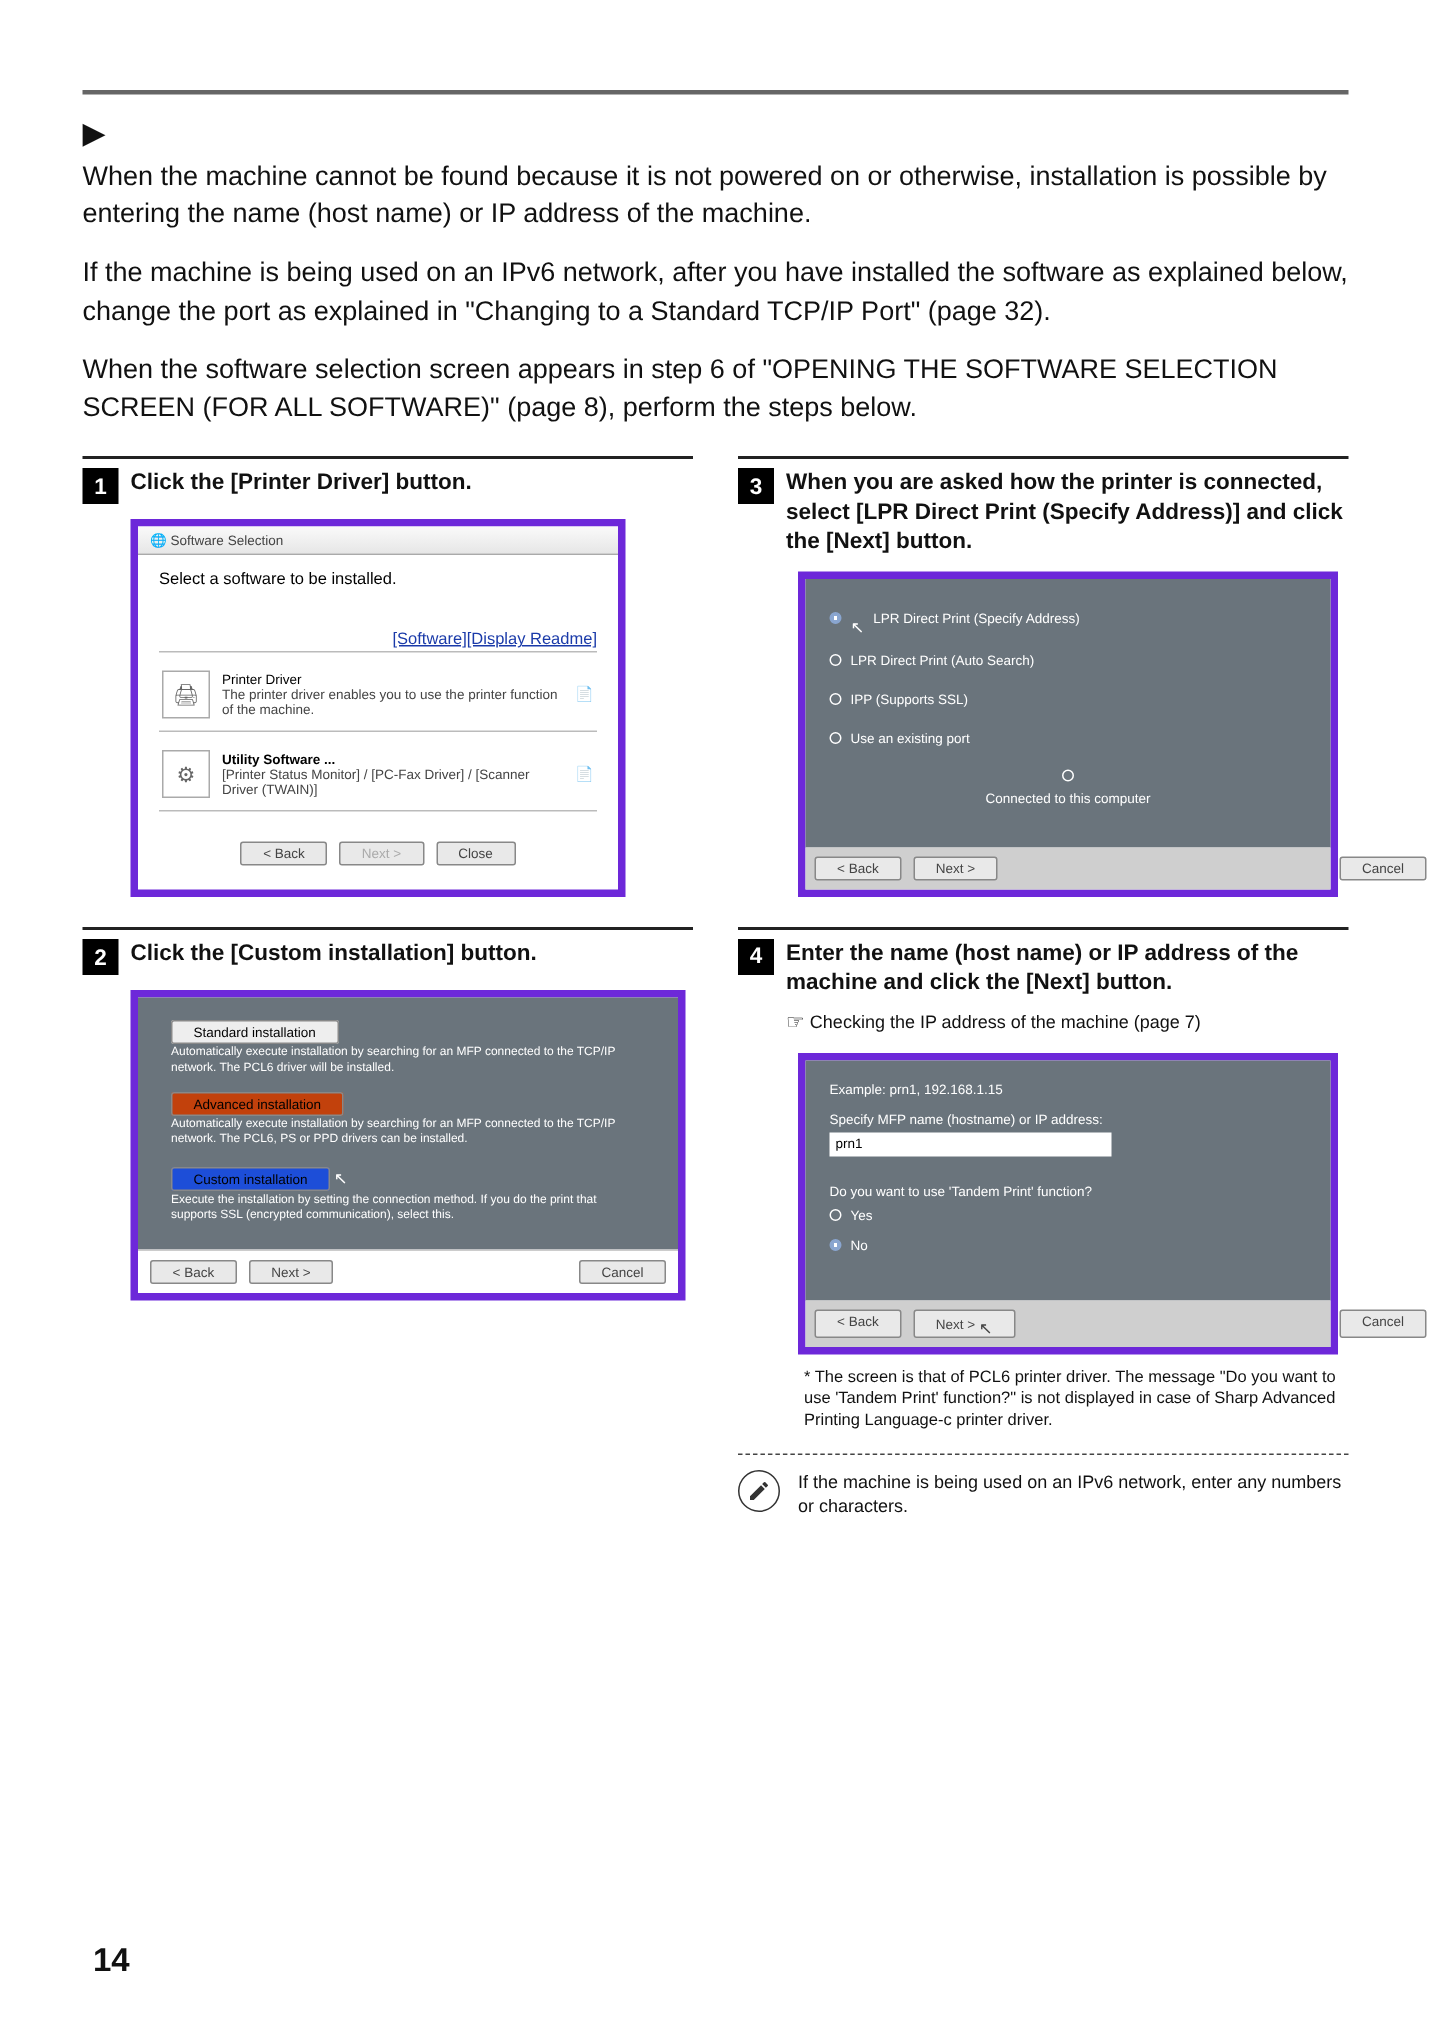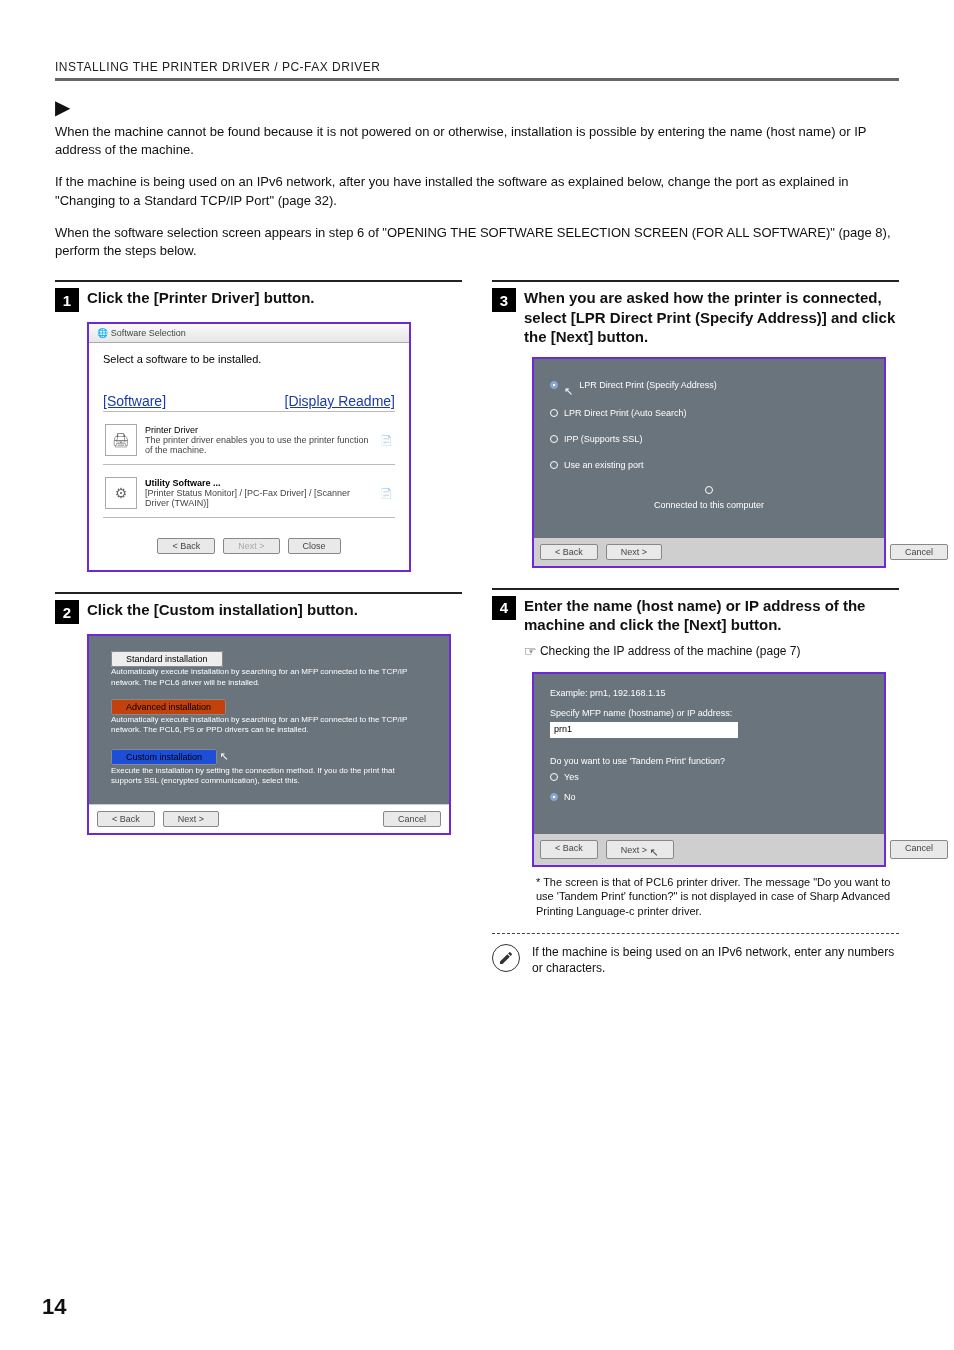--- a/index.html
+++ b/index.html
@@ -38,21 +38,21 @@
   .title-tri {
     font-size: 20px;
     line-height: 1;
   }
   .h1 {
     font-size: 22px;
     font-weight: bold;
     letter-spacing: 0.2px;
   }
   .intro {
-    font-size: 13px;
+    font-size: 18px;
     line-height: 1.4;
     margin-bottom: 14px;
   }
   .two-col {
     display: flex;
     gap: 30px;
     margin-top: 12px;
   }
   .col {
     flex: 1;
@@ -243,27 +243,27 @@
     border-radius: 50%;
     display: flex;
     align-items: center;
     justify-content: center;
     font-weight: bold;
     flex: none;
     font-size: 13px;
   }
   .page-num {
     position: absolute;
-    left: 42px;
+    left: 62px;
     bottom: 30px;
     font-size: 22px;
     font-weight: bold;
   }
   .sh-frame-light {
-    border: 2px solid #6d28d9;
+    border: 5px solid #6d28d9;
     background: #fff;
   }
   .install-opt {
     margin-bottom: 14px;
   }
   .install-desc {
     color: #fff;
     font-size: 8px;
     line-height: 1.3;
     margin-top: 3px;
@@ -284,21 +284,20 @@
     border-top: 1px solid #ccc;
     padding: 6px 8px;
     gap: 8px;
   }
 </style>
 </head>
 <body>
 
 <div class="page">
 
-  <div class="header-section">INSTALLING THE PRINTER DRIVER / PC-FAX DRIVER</div>
   <hr class="hr-thick">
 
   <div class="title-line">
     <span class="title-tri">▶</span>
   </div>
 
   <div class="intro">When the machine cannot be found because it is not powered on or otherwise, installation is possible by entering the name (host name) or IP address of the machine.</div>
   <div class="intro">
     <span>If the machine is being used on an IPv6 network, after you have installed the software as explained below, change the port as explained in "</span><span>Changing to a Standard TCP/IP Port</span><span>" (page </span><span>32</span><span>).</span>
   </div>
@@ -317,21 +316,21 @@
           <div class="step-title">Click the [Printer Driver] button.</div>
         </div>
 
         <div class="sshot sh-frame-light" style="width:320px;">
           <div class="win-title">
             <span>🌐</span>
             <span>Software Selection</span>
           </div>
           <div class="sshot-inner">
             <div style="font-size:11px;color:#000;margin-bottom:28px;">Select a software to be installed.</div>
-            <div style="display:flex;justify-content:space-between;font-size:14px;gap:16px;">
+            <div style="display:flex;justify-content:flex-end;font-size:11px;">
               <span class="ss-link">[Software]</span>
               <span class="ss-link">[Display Readme]</span>
             </div>
             <div class="ss-sep"></div>
 
             <div class="ss-row">
               <div class="ss-icon">🖨</div>
               <div class="ss-item-body">
                 <div class="ss-item-title">Printer Driver</div>
                 <div>The printer driver enables you to use the printer function of the machine.</div>

